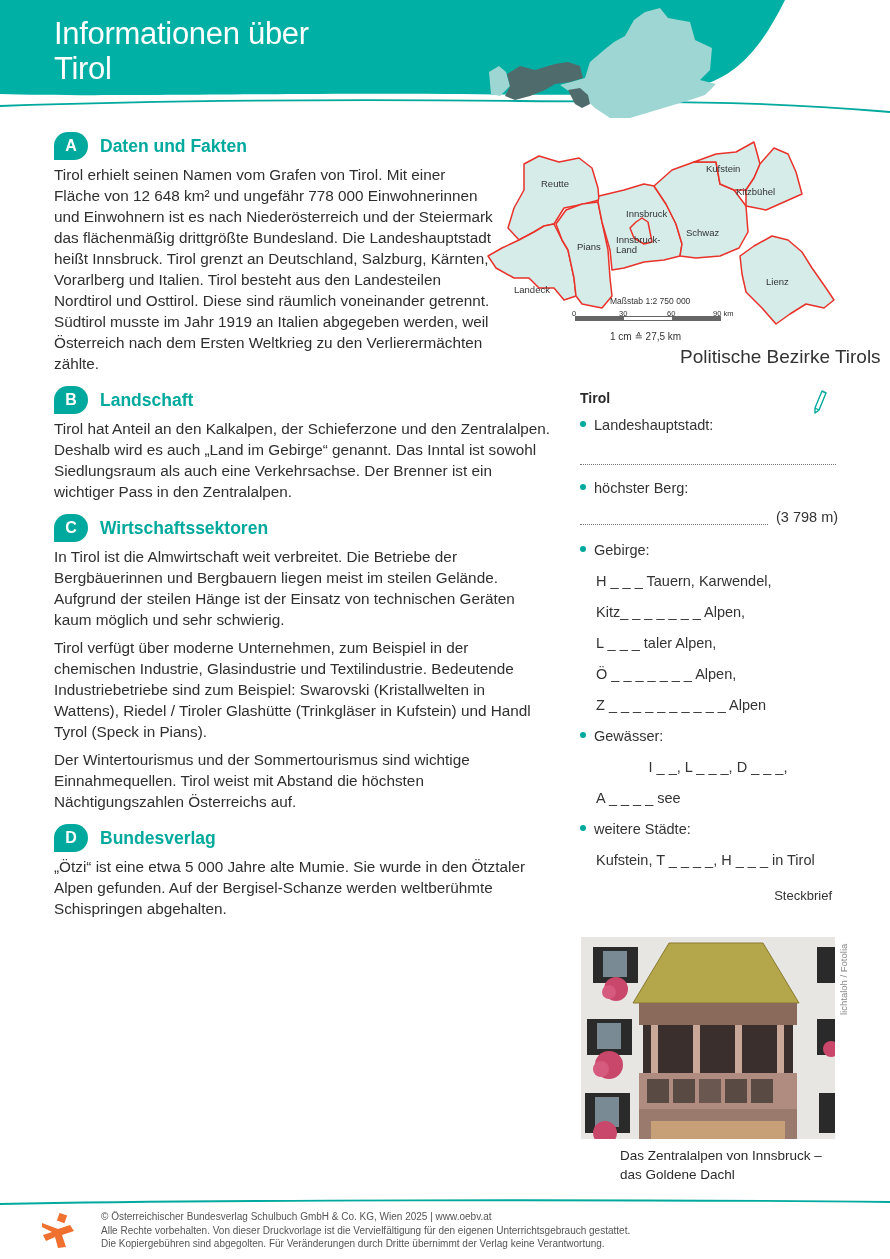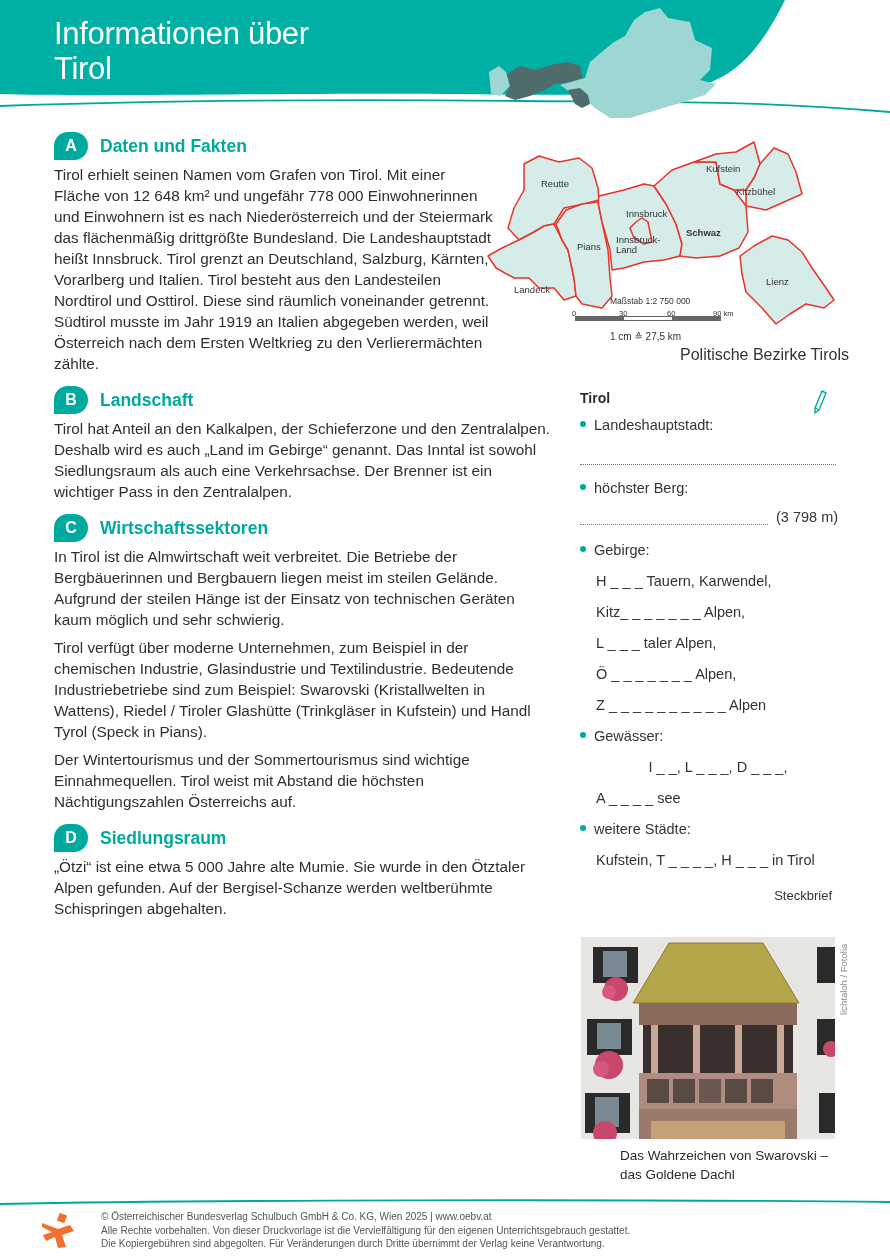--- a/index.html
+++ b/index.html
@@ -18,21 +18,21 @@
     .para + .para { margin-top: 7px; }
     .sec { margin-bottom: 9px; }
 
     .map { position: absolute; left: 484px; top: 128px; width: 360px; height: 200px; }
     .map-label { position: absolute; font-family: "Liberation Sans", sans-serif; font-size: 9.5px; color: #333; line-height: 11px; }
     .scale-title { position: absolute; left: 610px; top: 296px; font-family: "Liberation Sans", sans-serif; font-size: 8.5px; color: #333; }
     .scale-tick { position: absolute; top: 309px; font-family: "Liberation Sans", sans-serif; font-size: 7.5px; color: #333; }
     .scale-bar { position: absolute; left: 575px; top: 316px; width: 146px; height: 5px; display: flex; border: 1px solid #666; }
     .scale-bar span { flex: 1; }
     .scale-eq { position: absolute; left: 610px; top: 331px; font-family: "Liberation Sans", sans-serif; font-size: 10px; color: #333; }
-    .map-caption { position: absolute; left: 680px; top: 346px; font-family: "Liberation Sans", sans-serif; font-size: 16px; color: #333; }
+    .map-caption { position: absolute; left: 680px; top: 346px; font-family: "Liberation Sans", sans-serif; font-size: 19px; color: #333; }
 
     .steck { position: absolute; left: 580px; top: 390px; width: 260px; font-family: "Liberation Sans", sans-serif; }
     .steck-title { font-weight: bold; font-size: 14px; color: #2b2b2b; height: 20px; }
     .pencil { position: absolute; left: 233px; top: 0px; }
     .bullet { position: relative; padding-left: 14px; font-size: 14.5px; color: #333; line-height: 20px; }
     .bullet::before { content: ""; position: absolute; left: 0; top: 6px; width: 6px; height: 6px; border-radius: 50%; background: #00a99d; }
     .dots { border-bottom: 1.5px dotted #777; height: 14px; }
     .fill { font-size: 14.5px; color: #333; padding-left: 16px; line-height: 20px; }
     .steck-cap { text-align: right; font-size: 13px; color: #333; }
 
@@ -87,21 +87,21 @@
       <div class="sec-title">Wirtschaftssektoren</div>
     </div>
     <p class="para">In Tirol ist die Almwirtschaft weit verbreitet. Die Betriebe der Bergbäuerinnen und Bergbauern liegen meist im steilen Gelände. Aufgrund der steilen Hänge ist der Einsatz von technischen Geräten kaum möglich und sehr schwierig.</p>
     <p class="para">Tirol verfügt über moderne Unternehmen, zum Beispiel in der chemischen Industrie, Glasindustrie und Textilindustrie. Bedeutende Industriebetriebe sind zum Beispiel: Swarovski (Kristallwelten in Wattens), Riedel / Tiroler Glashütte (Trinkgläser in Kufstein) und Handl Tyrol (Speck in Pians).</p>
     <p class="para">Der Wintertourismus und der Sommertourismus sind wichtige Einnahmequellen. Tirol weist mit Abstand die höchsten Nächtigungszahlen Österreichs auf.</p>
   </div>
 
   <div class="sec" style="margin-top:12px;">
     <div class="sec-head">
       <div class="badge">D</div>
-      <div class="sec-title">Siedlungsraum</div>
+      <div class="sec-title">Bundesverlag</div>
     </div>
     <p class="para">„Ötzi“ ist eine etwa 5 000 Jahre alte Mumie. Sie wurde in den Ötztaler Alpen gefunden. Auf der Bergisel-Schanze werden weltberühmte Schispringen abgehalten.</p>
   </div>
 </div>
 
 <svg class="map" viewBox="0 0 360 200">
   <g fill="#d5ece9" stroke="#e8322a" stroke-width="1.5" stroke-linejoin="round">
     <path d="M40,36 L55,28 L75,34 L95,30 L108,40 L114,60 L115,72 L100,76 L80,80 L70,96 L60,98 L50,104 L35,112 L24,100 L30,80 L40,62 Z"></path>
     <path d="M35,112 L50,104 L60,98 L70,96 L78,112 L84,122 L90,150 L92,168 L80,172 L70,160 L55,160 L45,150 L30,150 L12,140 L4,128 L18,120 Z"></path>
     <path d="M78,112 L72,96 L82,82 L98,76 L114,74 L118,94 L124,122 L126,150 L128,168 L118,180 L98,176 L92,168 L90,150 L84,122 Z"></path>
@@ -112,21 +112,21 @@
     <path d="M262,62 L270,50 L276,36 L290,20 L304,26 L312,44 L318,66 L300,74 L282,82 L262,78 Z"></path>
     <path d="M256,128 L270,118 L288,108 L304,112 L318,124 L328,140 L342,160 L350,172 L340,180 L322,176 L306,186 L292,196 L278,180 L262,164 L258,146 Z"></path>
   </g>
 </svg>
 <span class="map-label" style="left:541px; top:178px;">Reutte</span>
 <span class="map-label" style="left:514px; top:239px;margin-top:45px;">Landeck</span>
 <span class="map-label" style="left:577px; top:241px;">Pians</span>
 <span class="map-label" style="left:626px; top:208px;">Innsbruck</span>
 <span class="map-label" style="left:616px; top:234px;">Innsbruck-</span>
 <span class="map-label" style="left:616px; top:244px;">Land</span>
-<span class="map-label" style="left:686px; top:227px;font-weight:bold;">Schwaz</span>
+<span class="map-label" style="left:686px; top:227px;">Schwaz</span>
 <span class="map-label" style="left:706px; top:163px;">Kufstein</span>
 <span class="map-label" style="left:736px; top:186px;">Kitzbühel</span>
 <span class="map-label" style="left:766px; top:276px;">Lienz</span>
 
 <span class="scale-title">Maßstab 1:2 750 000</span>
 <span class="scale-tick" style="left:572px;">0</span>
 <span class="scale-tick" style="left:619px;">30</span>
 <span class="scale-tick" style="left:667px;">60</span>
 <span class="scale-tick" style="left:713px;">90 km</span>
 <div class="scale-bar">
@@ -207,21 +207,21 @@
     <rect x="92" y="142" width="22" height="24" fill="#5a4a44"></rect>
     <rect x="118" y="142" width="22" height="24" fill="#6a5850"></rect>
     <rect x="144" y="142" width="22" height="24" fill="#5a4a44"></rect>
     <rect x="170" y="142" width="22" height="24" fill="#5a4a44"></rect>
     <rect x="58" y="172" width="158" height="30" fill="#9a7a6c"></rect>
     <rect x="70" y="184" width="134" height="18" fill="#c8a078"></rect>
   </svg>
 </div>
 <div class="credit">lichtaloh / Fotolia</div>
 <div class="photo-cap">
-  <div>Das Wahrzeichen von Swarovski –</div>
+  <div>Das Zentralalpen von Innsbruck –</div>
   <div>das Goldene Dachl</div>
 </div>
 
 <svg class="footer-line" width="890" height="12" viewBox="0 0 890 12">
   <path d="M0,8 C200,4 600,3 890,6" fill="none" stroke="#00a99d" stroke-width="1.8"></path>
 </svg>
 <svg class="footer-logo" width="40" height="36" viewBox="0 0 40 36">
   <rect x="18" y="1" width="8" height="8" fill="#f07030" transform="rotate(20 22 5)"></rect>
   <path d="M2,10 L18,16 L30,12 L34,18 L22,22 L26,34 L18,35 L15,24 L6,28 L3,22 L12,19 L2,14 Z" fill="#f07030"></path>
 </svg>

